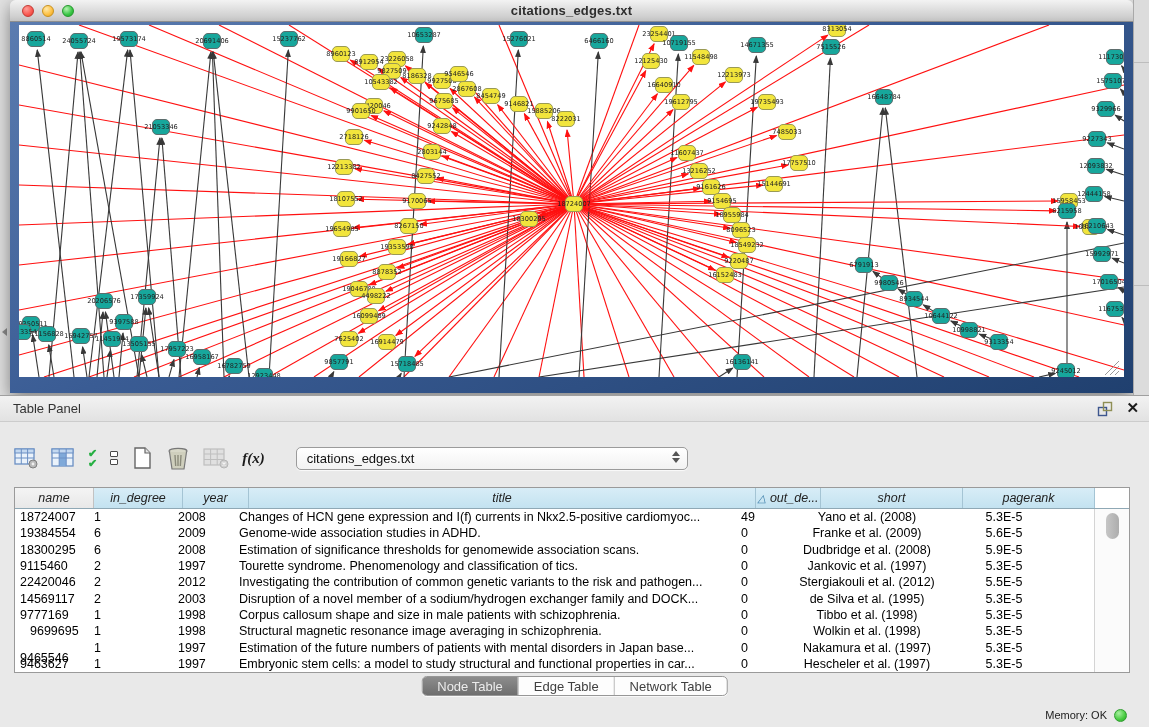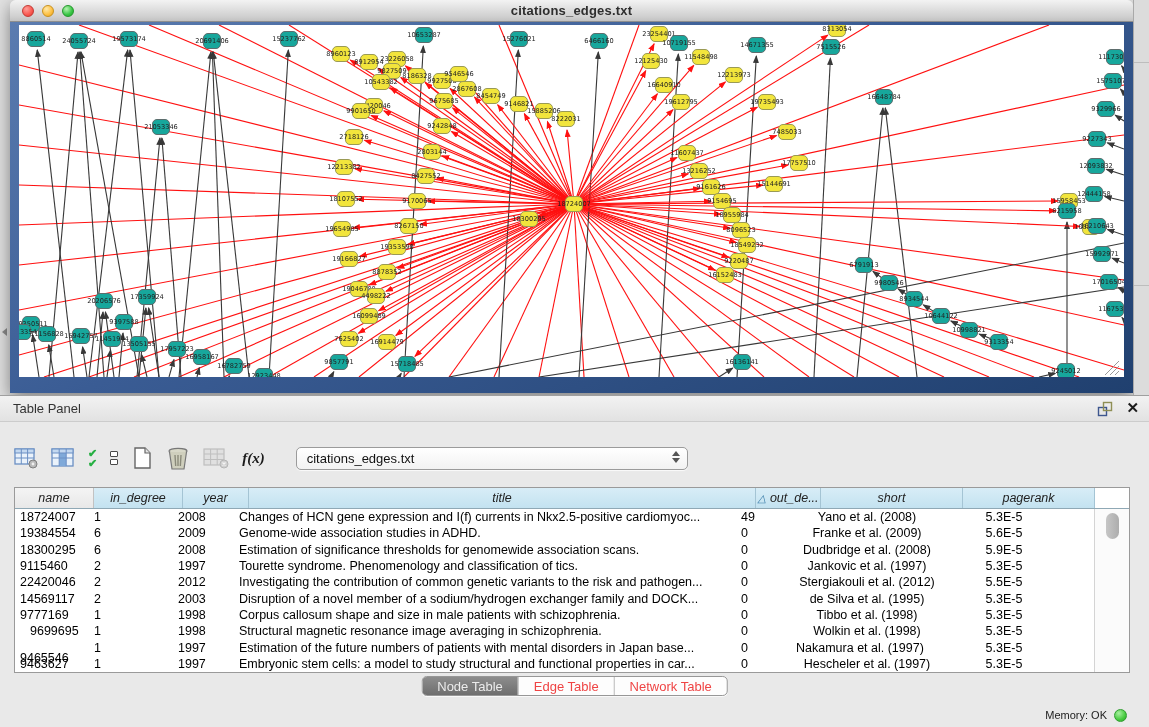--- a/index.html
+++ b/index.html
@@ -67,21 +67,21 @@
   .tbody { position:absolute; left:0; top:21px; right:36px; bottom:0; overflow:hidden; }
   .trow { display:flex; height:16.3px; align-items:center; }
   .td { font-size:12.5px; color:#000; white-space:nowrap; overflow:hidden; }
   .vscroll { position:absolute; right:0; top:21px; width:35px; bottom:0; background:#fbfbfb; border-left:1px solid #d4d4d4; }
   .vthumb { position:absolute; left:11px; top:4px; width:13px; height:26px; border-radius:7px;
             background:linear-gradient(90deg,#c6c6c6,#adadad); }
 
   .tp-tabs { position:absolute; left:50%; transform:translateX(-50%); top:280px; height:20px;
              display:flex; border:1px solid #979797; border-radius:5px; overflow:hidden;
              background:#fdfdfd; box-shadow:0 1px 0 rgba(255,255,255,.7); }
-  .tab { display:flex; align-items:center; padding:0 15px; font-size:13px; color:#ef4444;
+  .tab { display:flex; align-items:center; padding:0 15px; font-size:13px; color:#404040;
          border-left:1px solid #b9b9b9; }
   .tab:first-child { border-left:none; }
   .tab.selected { background:linear-gradient(#8d8d8d,#6e6e6e); color:#ececec; }
 
   .statusbar { position:absolute; right:0; bottom:0; height:24px; display:flex; align-items:center; }
   .mem-label { font-size:11px; color:#222; margin-right:7px; }
   .mem-dot { width:13px; height:13px; border-radius:50%; margin-right:22px;
              background:radial-gradient(circle at 35% 30%, #a8f0a0, #47cb40 60%, #2ba32a);
              border:1px solid #2f9e2f; }
 </style>
@@ -651,21 +651,21 @@
             <div class="td" style="width: 60px; text-align: left; padding-left: 5px;">0</div>
             <div class="td" style="width: 142px; text-align: center;">Wolkin et al. (1998)</div>
             <div class="td" style="width: 132px; text-align: center;">5.3E-5</div>
           </div>
           <div class="trow">
             <div class="td" style="width: 74px; text-align: left; padding-left: 5px; margin-top: 20px;">9465546</div>
             <div class="td" style="width: 84px; text-align: left; padding-left: 5px;">1</div>
             <div class="td" style="width: 61px; text-align: left; padding-left: 5px;">1997</div>
             <div class="td" style="width: 502px; text-align: left; padding-left: 5px;">Estimation of the future numbers of patients with mental disorders in Japan base...</div>
             <div class="td" style="width: 60px; text-align: left; padding-left: 5px;">0</div>
-            <div class="td" style="width: 142px; text-align: left;">Nakamura et al. (1997)</div>
+            <div class="td" style="width: 142px; text-align: center;">Nakamura et al. (1997)</div>
             <div class="td" style="width: 132px; text-align: center;">5.3E-5</div>
           </div>
           <div class="trow">
             <div class="td" style="width: 74px; text-align: left; padding-left: 5px;">9463627</div>
             <div class="td" style="width: 84px; text-align: left; padding-left: 5px;">1</div>
             <div class="td" style="width: 61px; text-align: left; padding-left: 5px;">1997</div>
             <div class="td" style="width: 502px; text-align: left; padding-left: 5px;">Embryonic stem cells: a model to study structural and functional properties in car...</div>
             <div class="td" style="width: 60px; text-align: left; padding-left: 5px;">0</div>
             <div class="td" style="width: 142px; text-align: center;">Hescheler et al. (1997)</div>
             <div class="td" style="width: 132px; text-align: center;">5.3E-5</div>

